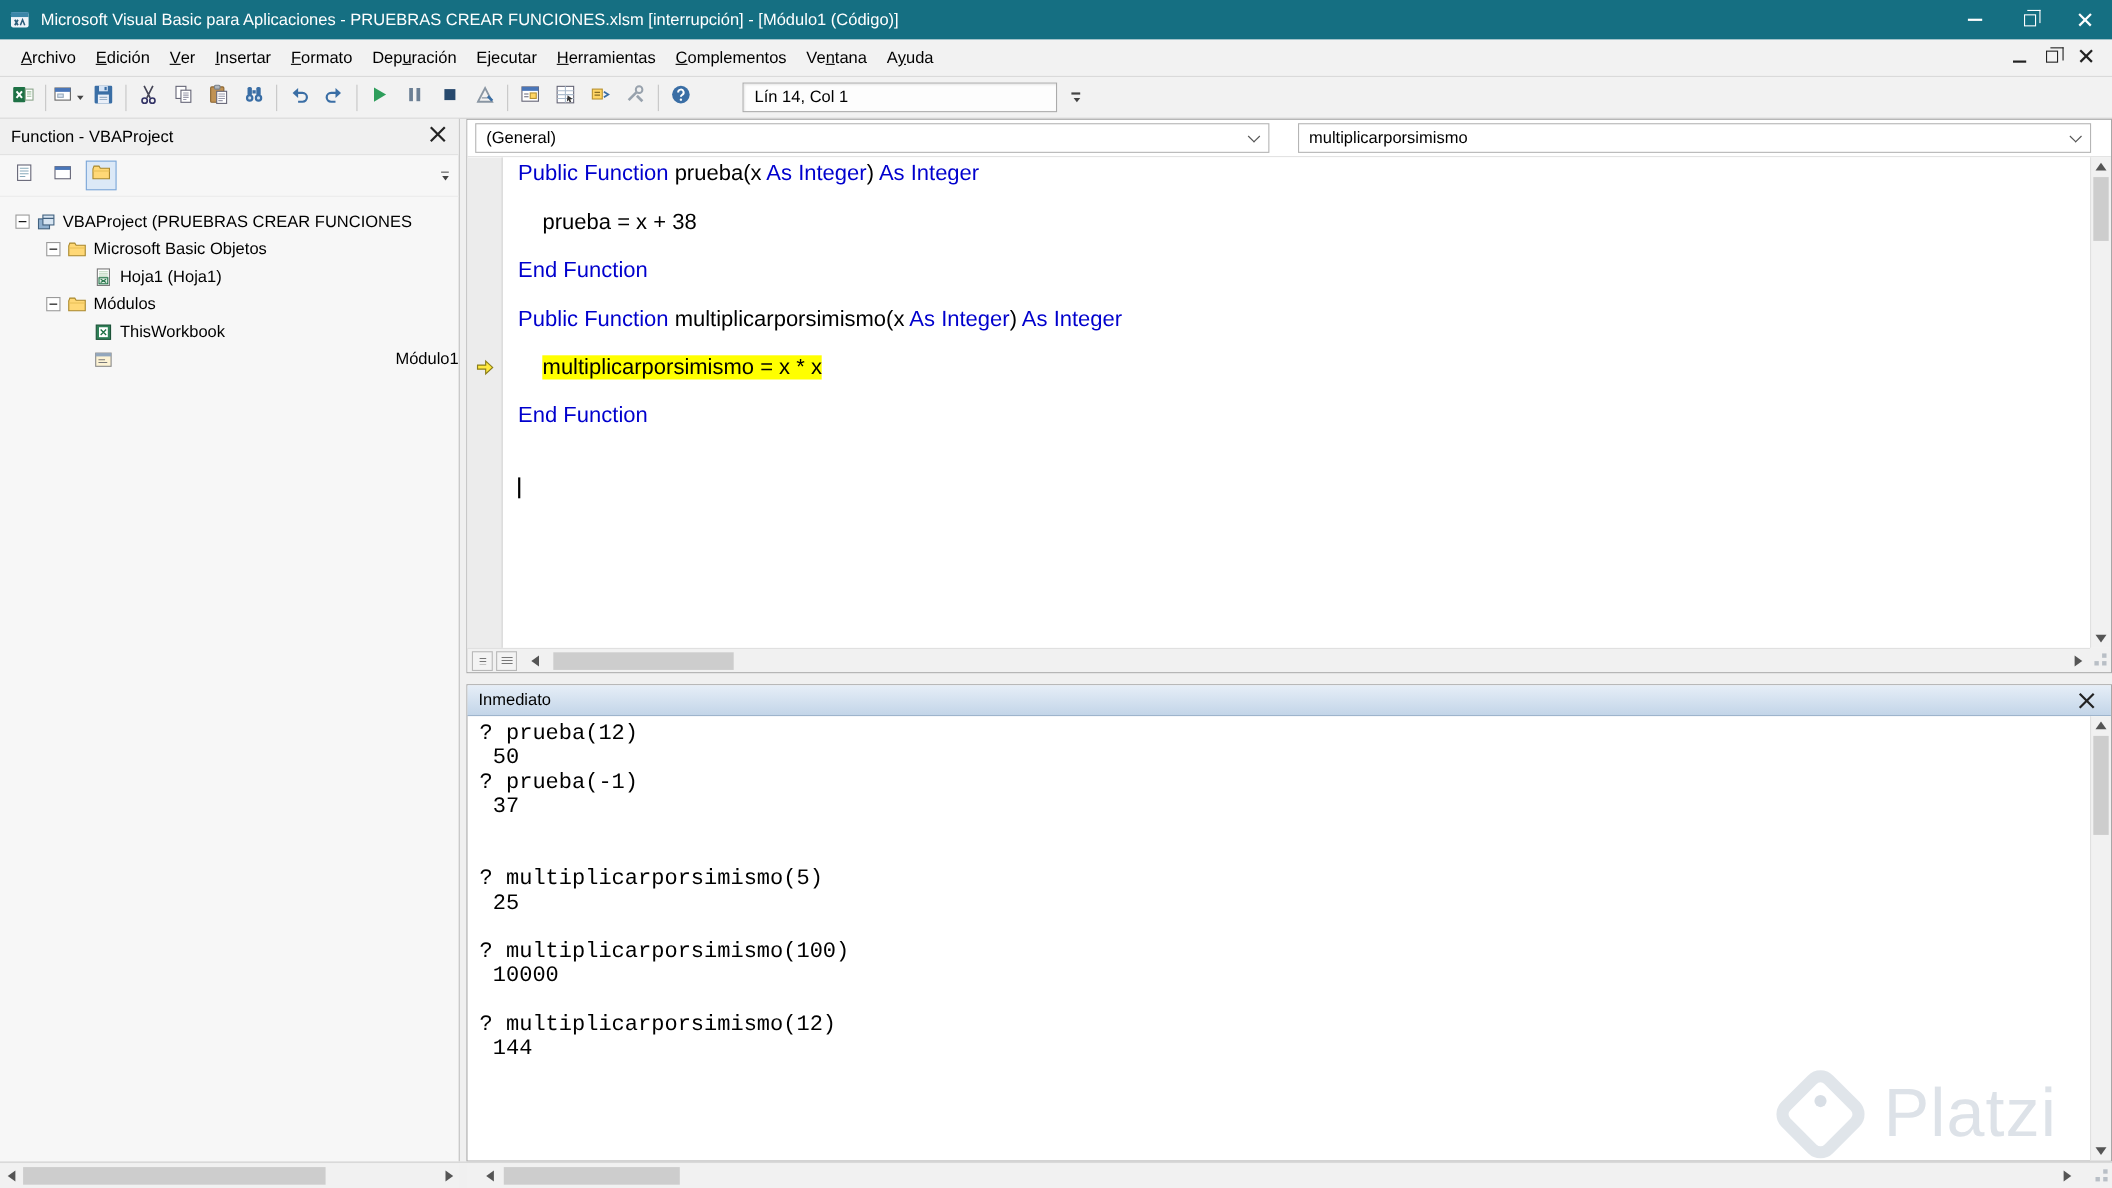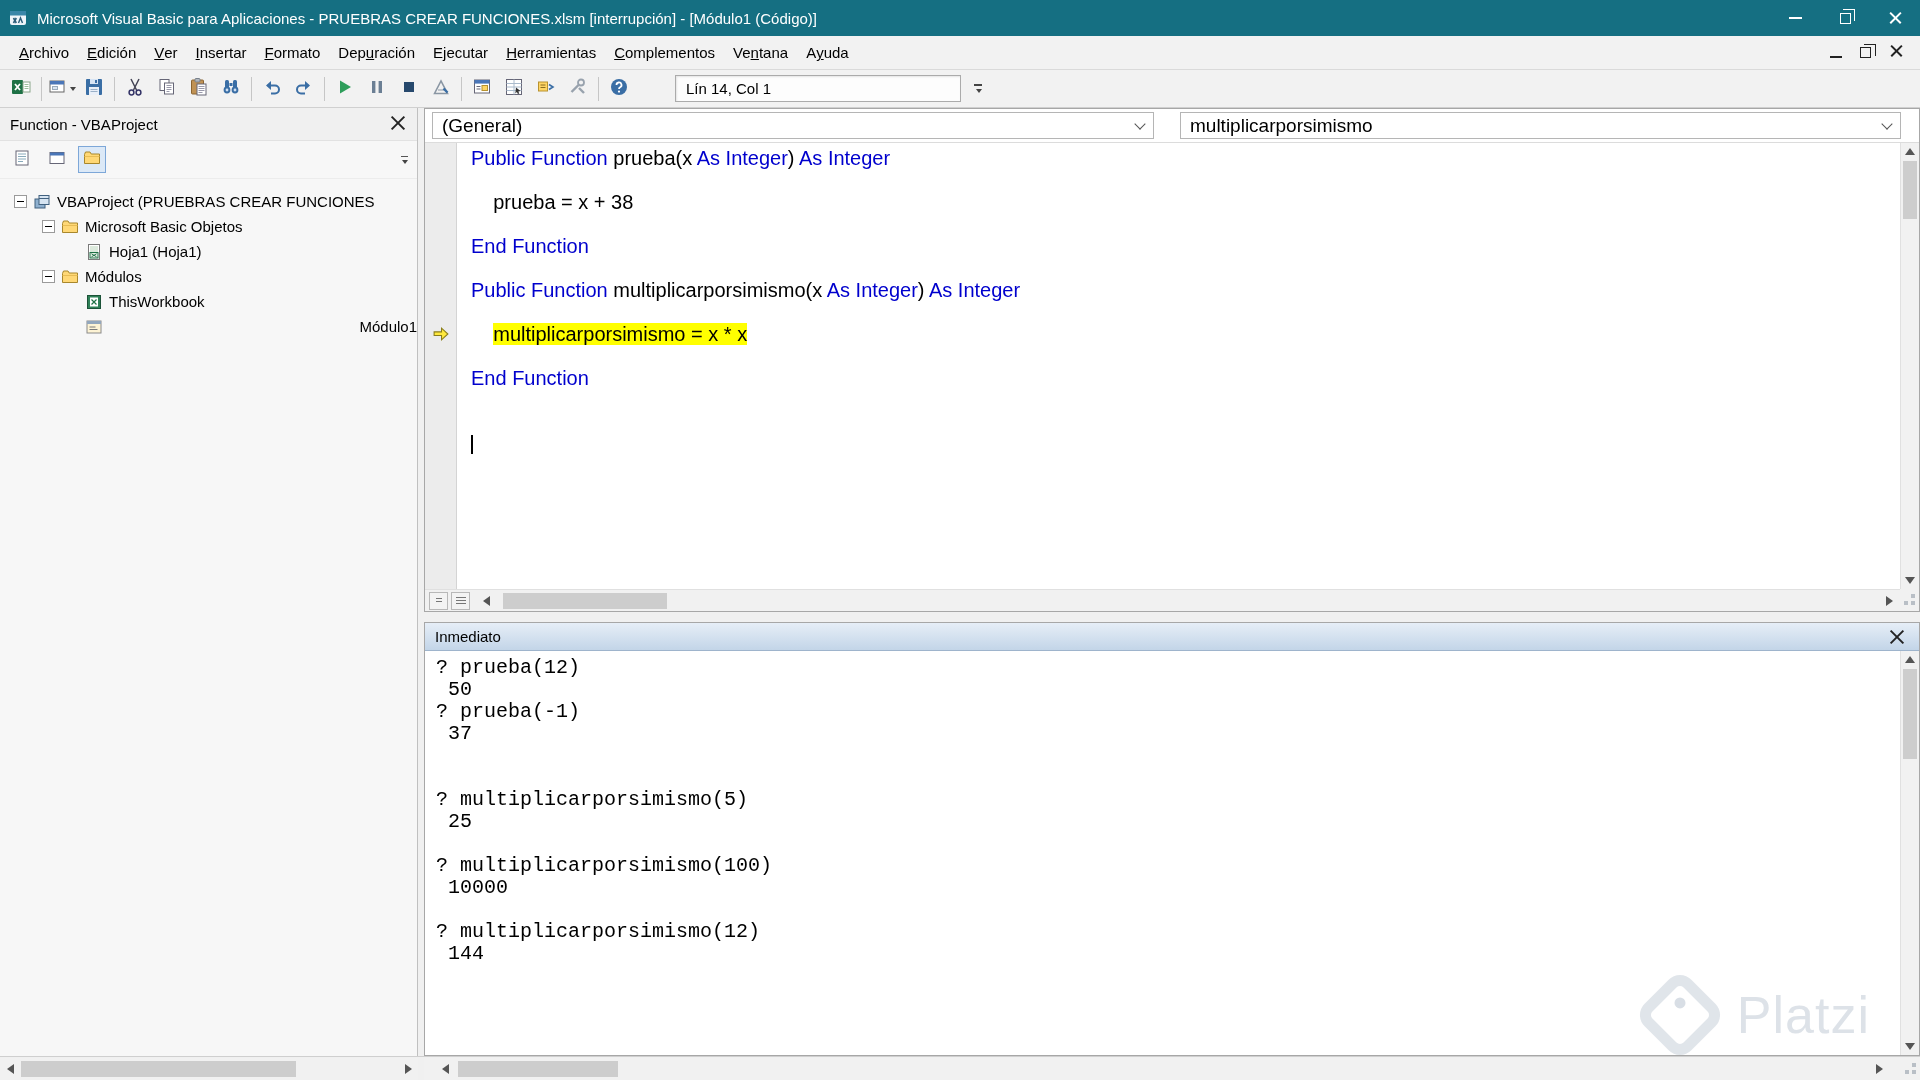--- a/index.html
+++ b/index.html
@@ -54,21 +54,21 @@
   .tree-row{height:25px;display:flex;align-items:center;gap:6px;white-space:nowrap}
   .expander{width:13px;height:13px;border:1px solid #9a9a9a;background:#fff;display:flex;align-items:center;justify-content:center;flex:none}
   .expander::before{content:"";width:7px;height:1px;background:#000}
   .tree-icon{width:18px;height:18px;flex:none;display:flex}
   .tree-icon svg{width:18px;height:18px}
   .tree-label.bold{font-weight:normal}
 
   
   .code-window{position:absolute;left:424px;top:108px;right:0;height:504px;background:#fff;border:1px solid #a7a7a7}
   .combo-row{position:absolute;top:0;left:0;right:0;height:34px;display:flex;align-items:center;gap:26px;padding:0 18px 0 7px;background:#fff;border-bottom:1px solid #dcdcdc}
-  .combo{height:27px;border:1px solid #b5b5b5;background:#fff;display:flex;align-items:center;padding:0 9px;font-size:19px}
+  .combo{height:27px;border:1px solid #b5b5b5;background:#fff;display:flex;align-items:center;padding:0 9px;font-size:15px}
   .combo .val{flex:1;white-space:nowrap;overflow:hidden}
   .combo .chev{width:8px;height:8px;border-right:1.6px solid #555;border-bottom:1.6px solid #555;transform:rotate(45deg);margin-top:-4px;flex:none}
   .combo-object{width:722px}
   .combo-proc{flex:1}
   .editor{position:absolute;top:34px;left:0;right:19px;bottom:22px;overflow:hidden;background:#fff}
   .code-margin{position:absolute;top:0;bottom:0;left:0;width:32px;background:#ececec;border-right:1px solid #d4d4d4}
   .margin-arrow{position:absolute;left:7px;width:18px;height:18px}
   .code-text{position:absolute;top:4px;left:33px;right:0;bottom:0;padding-left:13px;font-family:Liberation Sans, sans-serif;font-size:20px;line-height:22px;white-space:pre}
   .code-line{height:22px}
   .kw{color:var(--keyword-blue,#0000cd)}
@@ -103,21 +103,21 @@
   .imm-header{position:absolute;top:0;left:0;right:0;height:28px;background:linear-gradient(#e6eef7,var(--immediate-header,#c3d5e8));border-bottom:1px solid #9eb4cc;display:flex;align-items:center;padding:0 10px;font-size:15px}
   .imm-header .t{flex:1}
   .imm-close{width:24px;height:24px;display:flex;align-items:center;justify-content:center}
   .imm-content{position:absolute;top:28px;left:0;right:19px;bottom:0;padding:6px 0 0 11px;font-family:"Liberation Mono","DejaVu Sans Mono",monospace;font-size:20px;line-height:22px;white-space:pre;overflow:hidden}
   .imm-line{height:22px}
 
   
   .watermark{position:absolute;right:50px;bottom:32px;display:flex;align-items:center;gap:24px;pointer-events:none}
   .wm-logo{width:66px;height:66px;border:11px solid rgba(203,211,220,.6);border-radius:16px;transform:rotate(45deg);position:relative}
   .wm-logo::after{content:"";position:absolute;width:11px;height:11px;border-radius:50%;background:rgba(203,211,220,.75);top:8px;left:8px}
-  .wm-text{font-size:52px;font-weight:500;color:rgba(203,211,220,.65);letter-spacing:1px}
+  .wm-text{font-size:62px;font-weight:500;color:rgba(203,211,220,.65);letter-spacing:1px}
 </style>
 </head>
 <body>
 
 <div class="titlebar">
   <span class="app-icon">
     <svg viewBox="0 0 20 20">
         <rect x="2" y="3" width="16" height="14" rx="2" fill="#eef4f9"></rect>
         <rect x="2" y="3" width="16" height="4.5" fill="#3a86a8"></rect>
         <path d="M5.5 10l2.8 5M8.3 10l-2.8 5" stroke="#2c5e7a" stroke-width="1.6" fill="none"></path>

